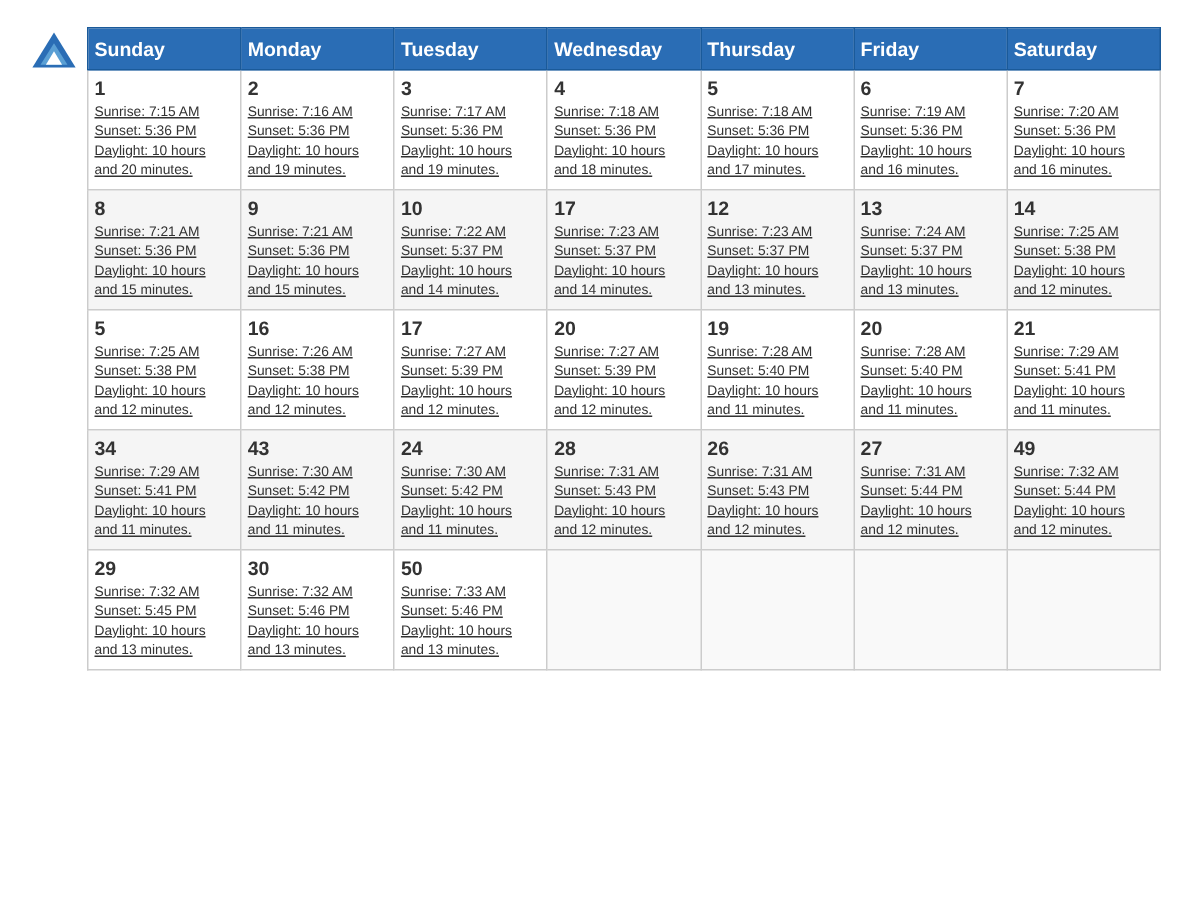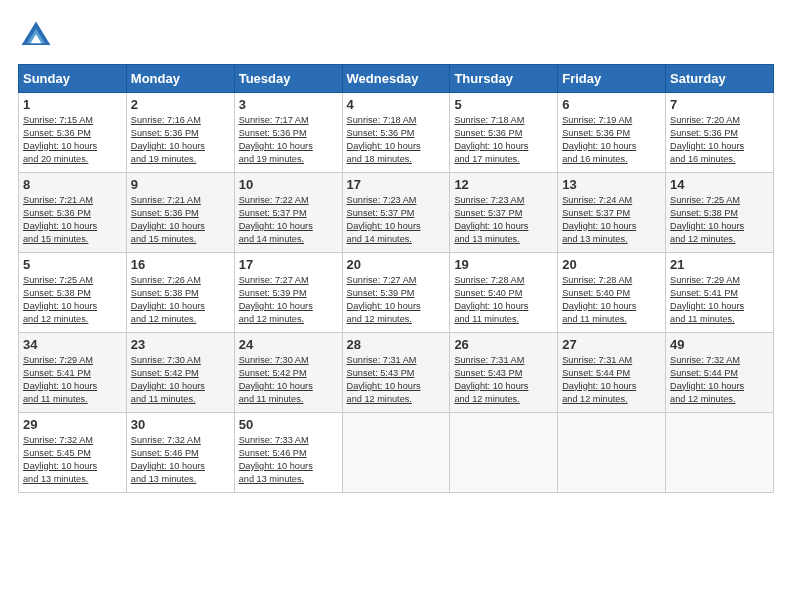--- a/index.html
+++ b/index.html
@@ -8,21 +8,21 @@
       background: #fff;
       width: 792px;
       height: 612px;
       overflow: hidden;
     }
     .page {
       width: 792px;
       height: 440px;
       padding: 18px 18px 10px 18px;
       display: flex;
-      flex-direction: column;
+      flex-direction: row;
     }
     .header {
       display: flex;
       justify-content: space-between;
       align-items: flex-start;
       margin-bottom: 10px;
     }
     .logo {
       display: flex;
       align-items: center;
@@ -229,21 +229,21 @@
             <span class="day-num">21</span>
             <div class="day-info">Sunrise: 7:29 AM<br>Sunset: 5:41 PM<br>Daylight: 10 hours<br>and 11 minutes.</div>
           </td>
         </tr>
         <tr>
           <td>
             <span class="day-num">34</span>
             <div class="day-info">Sunrise: 7:29 AM<br>Sunset: 5:41 PM<br>Daylight: 10 hours<br>and 11 minutes.</div>
           </td>
           <td>
-            <span class="day-num">23</span>
+            <span class="day-num">43</span>
             <div class="day-info">Sunrise: 7:30 AM<br>Sunset: 5:42 PM<br>Daylight: 10 hours<br>and 11 minutes.</div>
           </td>
           <td>
             <span class="day-num">24</span>
             <div class="day-info">Sunrise: 7:30 AM<br>Sunset: 5:42 PM<br>Daylight: 10 hours<br>and 11 minutes.</div>
           </td>
           <td>
             <span class="day-num">28</span>
             <div class="day-info">Sunrise: 7:31 AM<br>Sunset: 5:43 PM<br>Daylight: 10 hours<br>and 12 minutes.</div>
           </td>

